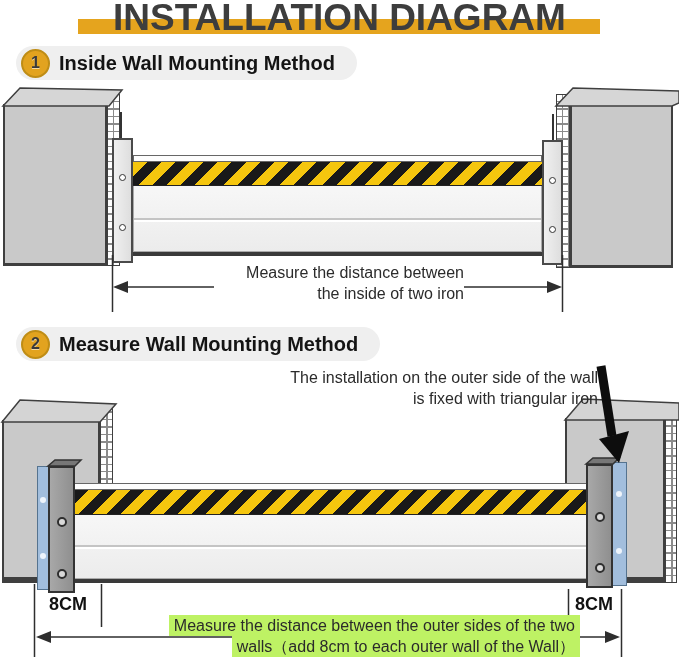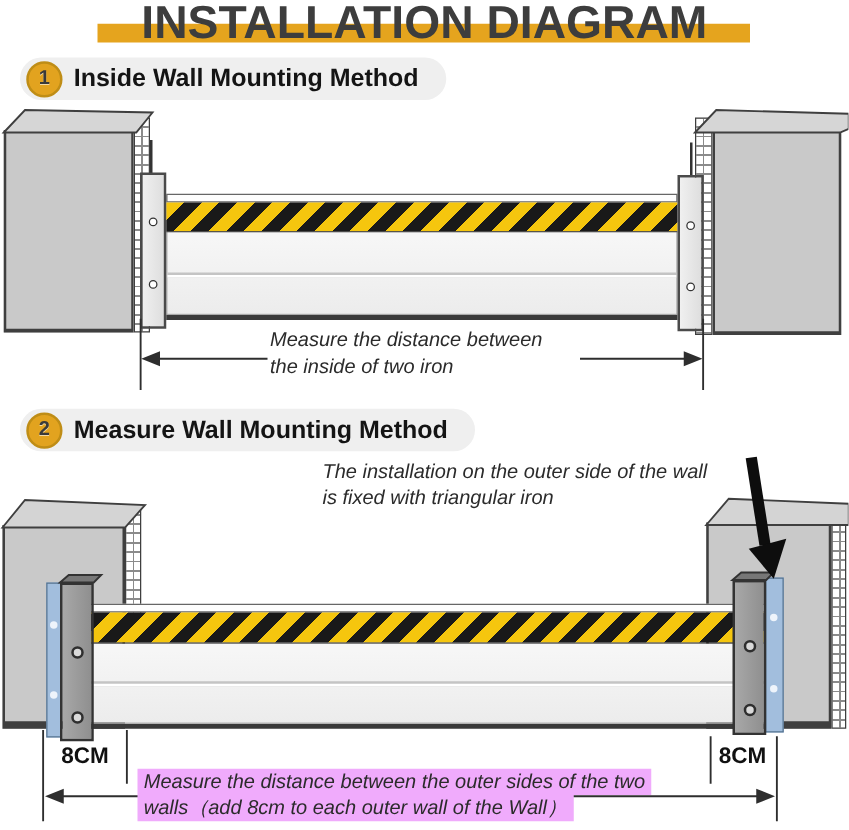--- a/index.html
+++ b/index.html
@@ -90,26 +90,26 @@
   #br-l{left:48px;top:466px;width:27px;height:127px;}
   #br-r{left:586px;top:464px;width:27px;height:124px;}
   .bracket-hole{
     position:absolute;width:6px;height:6px;border-radius:50%;
     background:#d9d9d9;border:2px solid #2e2e2e;box-sizing:content-box;z-index:6;
   }
   
   #annot{position:absolute;left:0;top:0;z-index:7;pointer-events:none;}
   
   .measure-text{
-    position:absolute;text-align:left;font-size:16px;line-height:21px;color:#2b2b2b;z-index:8;font-style:italic;
+    position:absolute;text-align:right;font-size:16px;line-height:21px;color:#2b2b2b;z-index:8;
   }
   #mt1{left:216px;top:262px;width:248px;}
   #note{left:258px;top:367px;width:340px;}
   #mt2{left:110px;top:615px;width:470px;}
-  #mt2 .bgline{display:inline-block;background:#f0abfc;padding:0 5px;}
+  #mt2 .bgline{display:inline-block;background:#bef264;padding:0 5px;}
   .dim-label{
     position:absolute;font-size:18px;font-weight:bold;color:#111;text-align:center;z-index:8;
   }
   #dim-l{left:40px;top:594px;width:56px;}
   #dim-r{left:566px;top:594px;width:56px;}
 </style>
 </head>
 <body>
 
 <div class="page">

